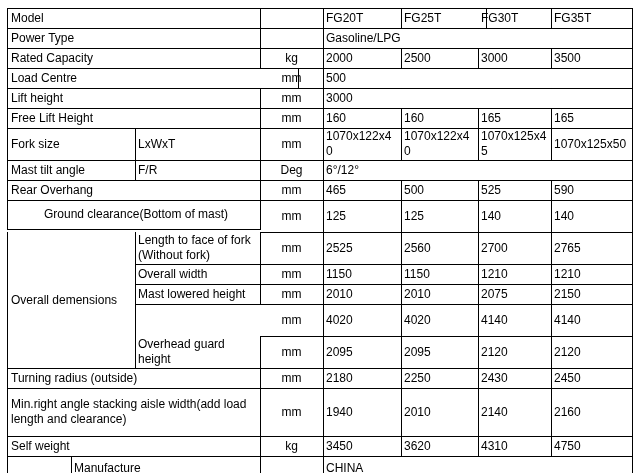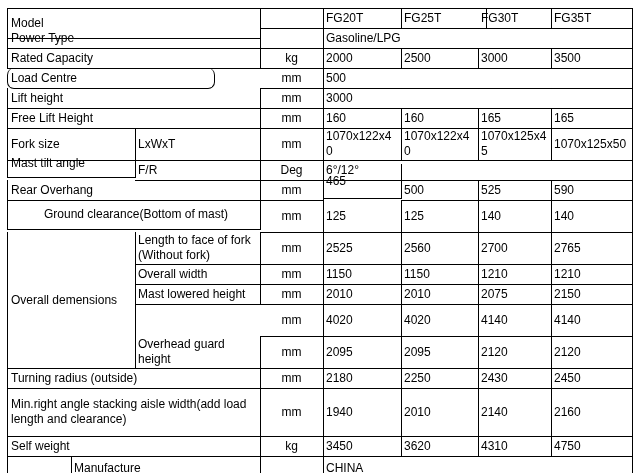--- a/index.html
+++ b/index.html
@@ -9,61 +9,61 @@
   .c { position:absolute; box-sizing:border-box; border-right:1px solid #000; border-bottom:1px solid #000;
        padding:0 3px; display:flex; align-items:center; line-height:15px; overflow:hidden; }
   .u { justify-content:center; }
   .top { border-top:1px solid #000; }
   .left { border-left:1px solid #000; }
 </style>
 </head>
 <body>
 
 <div class="tbl" id="tbl">
-    <div class="c top left" style="left: 7px; top: 8px; width: 254px; height: 31px;">Model</div>
+    <div class="c top left" style="left: 7px; top: 8px; width: 254px; height: 21px;">Model</div>
     <div class="c top u" style="left: 260px; top: 8px; width: 64px; height: 21px;"></div>
     <div class="c top" style="left: 323px; top: 8px; width: 79px; height: 21px;">FG20T</div>
     <div class="c top" style="left: 401px; top: 8px; width: 86px; height: 21px;">FG25T</div>
     <div class="c top" style="left: 478px; top: 8px; width: 74px; height: 21px;">FG30T</div>
     <div class="c top" style="left: 551px; top: 8px; width: 82px; height: 21px;">FG35T</div>
     <div class="c left" style="left: 7px; top: 28px; width: 254px; height: 21px;">Power Type</div>
     <div class="c u" style="left: 260px; top: 28px; width: 64px; height: 21px;"></div>
     <div class="c" style="left: 323px; top: 28px; width: 310px; height: 21px;">Gasoline/LPG</div>
     <div class="c left" style="left: 7px; top: 48px; width: 254px; height: 21px;">Rated Capacity</div>
     <div class="c u" style="left: 260px; top: 48px; width: 64px; height: 21px;">kg</div>
     <div class="c" style="left: 323px; top: 48px; width: 79px; height: 21px;">2000</div>
     <div class="c" style="left: 401px; top: 48px; width: 78px; height: 21px;">2500</div>
     <div class="c" style="left: 478px; top: 48px; width: 74px; height: 21px;">3000</div>
     <div class="c" style="left: 551px; top: 48px; width: 82px; height: 21px;">3500</div>
-    <div class="c left" style="left: 7px; top: 68px; width: 208px; height: 21px; border-radius: 7px;">Load Centre</div>
+    <div class="c left" style="left: 7px; top: 68px; width: 292px; height: 21px;">Load Centre</div>
     <div class="c u" style="left: 260px; top: 68px; width: 64px; height: 21px;">mm</div>
     <div class="c" style="left: 323px; top: 68px; width: 310px; height: 21px;">500</div>
     <div class="c left" style="left: 7px; top: 88px; width: 254px; height: 21px;">Lift height</div>
     <div class="c u" style="left: 260px; top: 88px; width: 64px; height: 21px;">mm</div>
     <div class="c" style="left: 323px; top: 88px; width: 310px; height: 21px;">3000</div>
     <div class="c left" style="left: 7px; top: 108px; width: 254px; height: 21px;">Free Lift Height</div>
     <div class="c u" style="left: 260px; top: 108px; width: 64px; height: 21px;">mm</div>
     <div class="c" style="left: 323px; top: 108px; width: 79px; height: 21px;">160</div>
     <div class="c" style="left: 401px; top: 108px; width: 78px; height: 21px;">160</div>
     <div class="c" style="left: 478px; top: 108px; width: 74px; height: 21px;">165</div>
     <div class="c" style="left: 551px; top: 108px; width: 82px; height: 21px;">165</div>
     <div class="c left" style="left: 7px; top: 128px; width: 129px; height: 33px;">Fork size</div>
     <div class="c" style="left: 135px; top: 128px; width: 126px; height: 33px;">LxWxT</div>
     <div class="c u" style="left: 260px; top: 128px; width: 64px; height: 33px;">mm</div>
     <div class="c" style="left: 323px; top: 128px; width: 79px; height: 33px; word-break: break-all;">1070x122x40</div>
     <div class="c" style="left: 401px; top: 128px; width: 78px; height: 33px; word-break: break-all;">1070x122x40</div>
     <div class="c" style="left: 478px; top: 128px; width: 74px; height: 33px; word-break: break-all;">1070x125x45</div>
     <div class="c" style="left: 551px; top: 128px; width: 82px; height: 33px; word-break: break-all;">1070x125x50</div>
-    <div class="c left" style="left: 7px; top: 149px; width: 129px; height: 29px;">Mast tilt angle</div>
+    <div class="c left" style="left: 7px; top: 160px; width: 129px; height: 21px;">Mast tilt angle</div>
     <div class="c" style="left: 135px; top: 160px; width: 126px; height: 21px;">F/R</div>
     <div class="c u" style="left: 260px; top: 160px; width: 64px; height: 21px;">Deg</div>
     <div class="c" style="left: 323px; top: 160px; width: 310px; height: 21px;">6°/12°</div>
     <div class="c left" style="left: 7px; top: 180px; width: 254px; height: 21px;">Rear Overhang</div>
     <div class="c u" style="left: 260px; top: 180px; width: 64px; height: 21px;">mm</div>
-    <div class="c" style="left: 323px; top: 164px; width: 79px; height: 35px;">465</div>
+    <div class="c" style="left: 323px; top: 180px; width: 79px; height: 21px;">465</div>
     <div class="c" style="left: 401px; top: 180px; width: 78px; height: 21px;">500</div>
     <div class="c" style="left: 478px; top: 180px; width: 74px; height: 21px;">525</div>
     <div class="c" style="left: 551px; top: 180px; width: 82px; height: 21px;">590</div>
     <div class="c left" style="left: 7px; top: 200px; width: 254px; height: 30px; padding-left: 36px;">Ground clearance(Bottom of mast)</div>
     <div class="c u" style="left: 260px; top: 200px; width: 64px; height: 33px;">mm</div>
     <div class="c" style="left: 323px; top: 200px; width: 79px; height: 33px;">125</div>
     <div class="c" style="left: 401px; top: 200px; width: 78px; height: 33px;">125</div>
     <div class="c" style="left: 478px; top: 200px; width: 74px; height: 33px;">140</div>
     <div class="c" style="left: 551px; top: 200px; width: 82px; height: 33px;">140</div>
     <div class="c left" style="left: 7px; top: 232px; width: 129px; height: 137px;">Overall demensions</div>

